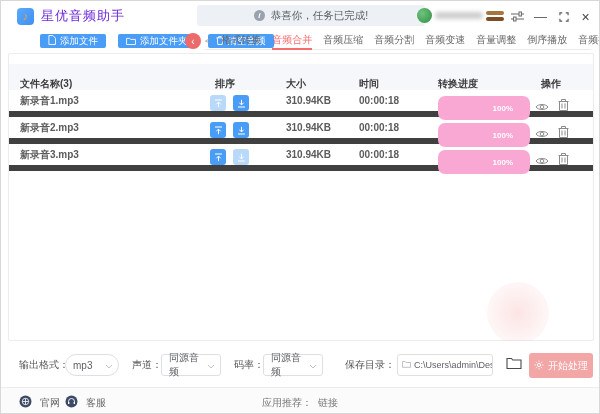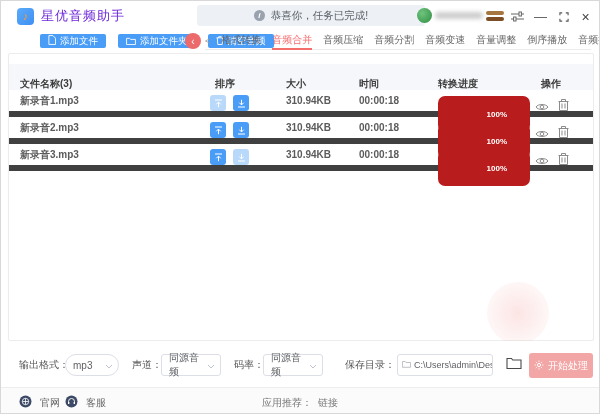--- a/index.html
+++ b/index.html
@@ -39,21 +39,21 @@
   .panel { position:absolute; left:7px; top:52px; width:586px; height:288px; background:#fff; border:1px solid #ececec; border-radius:2px; }
   .thead { position:absolute; left:0; top:10px; width:100%; height:26px; background:#f6f7fa; }
   .col { position:absolute; top:0; height:100%; display:flex; align-items:center; font-size:10px; }
   .thead .col { color:#3c3c3c; font-weight:bold;margin-top:7px; }
   .c-name { left:11px; } .c-sort { left:206px; } .c-size { left:277px; } .c-time { left:350px; } .c-prog { left:429px; } .c-act { left:532px; }
   .trow { position:absolute; left:0; width:100%; height:27px; border-bottom:6px solid #404040;font-weight:bold; }
   .trow .col { color:#5b5b5b; }
   .sort-btn { position:absolute; top:5px; width:16px; height:16px; border:none; border-radius:3px; background:#4a9df7; display:flex; align-items:center; justify-content:center; cursor:pointer; }
   .sort-btn.disabled { background:#b9d9fb; }
   .sort-up { left:201px; } .sort-down { left:224px; }
-  .progress { position:absolute; left:429px; top:6px; width:92px; height:14px; border-radius:7px; background:#b91c1c; padding:18px; }
+  .progress { position:absolute; left:429px; top:6px; width:92px; height:14px; border-radius:7px; background:#f9a8d4; padding:12px; }
   .progress-fill { width:100%; height:100%; border-radius:6px; background:#459cf6; display:flex; align-items:center; justify-content:flex-end; }
   .progress-label { font-size:8px; color:#fff; padding-right:5px; }
   .act-eye { position:absolute; left:526px; top:8px; cursor:pointer; }
   .act-trash { position:absolute; left:549px; top:7px; cursor:pointer; }
   .watermark { position:absolute; left:478px; top:228px; width:62px; height:62px; border-radius:50%; background:radial-gradient(circle, rgba(246,166,166,.30), rgba(246,166,166,0)); }
 
   
   .controls { position:absolute; left:0; top:340px; width:100%; height:46px; background:#fff; }
   .ctl-label { position:absolute; top:17px; font-size:10px; color:#555; }
   .dd { position:absolute; top:13px; height:22px; border:1px solid #dcdfe6; border-radius:3px; background:#fff; display:flex; align-items:center; justify-content:space-between; padding:0 5px 0 7px; font-size:10px; color:#606266; cursor:pointer; }

